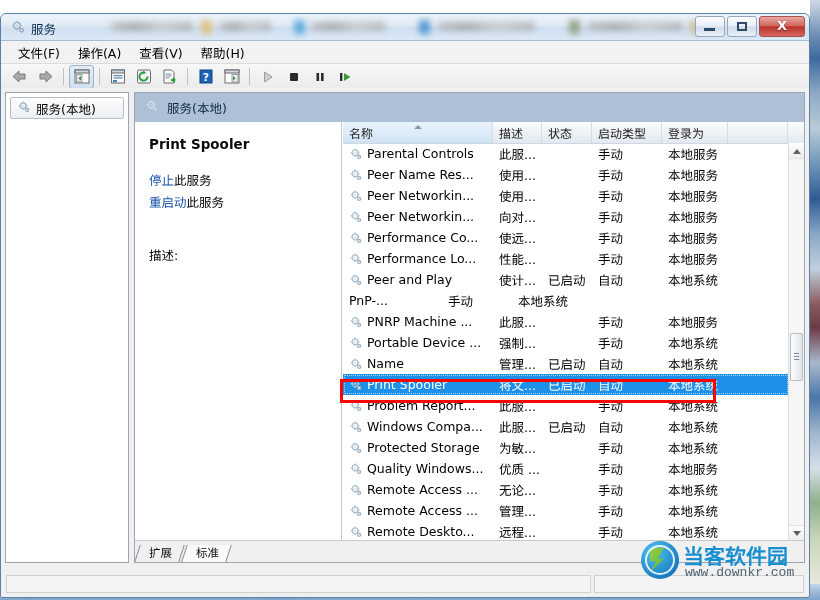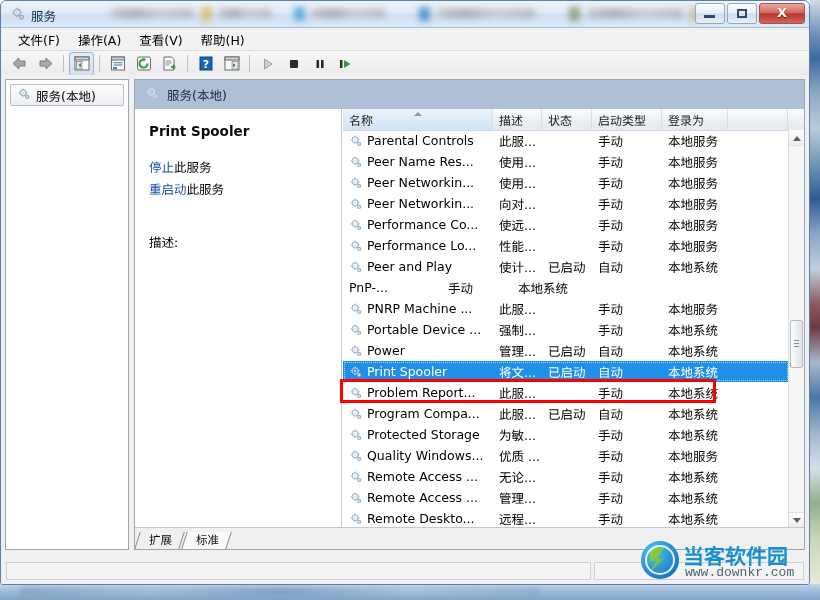--- a/index.html
+++ b/index.html
@@ -50,21 +50,21 @@
     background: linear-gradient(to right,
         rgba(120,150,180,.55), rgba(170,190,210,.30),
         rgba(110,140,175,.55), rgba(190,205,220,.25),
         rgba(130,160,190,.45));
     filter: blur(2.5px);
   }
 
   
   #window {
     position: absolute;
-    left: 0; top: 0;
+    left: 0; top: 13px;
     width: 810px;
     height: 585px;
     background: #f0f0f0;
     border: 1px solid #5a7fa8;
     border-radius: 6px 6px 3px 3px;
     box-sizing: border-box;
     overflow: hidden;
   }
 
   
@@ -1080,21 +1080,21 @@
       <circle cx="7" cy="6.6" r="1.3" fill="#d6e2ec"></circle>
       <g fill="#b7c8d6">
         <rect x="6.2" y="1.6" width="1.6" height="2"></rect>
                       <rect x="6.2" y="9.6" width="1.6" height="2"></rect>
         <rect x="1.9" y="5.8" width="2" height="1.6"></rect>
                       <rect x="10.1" y="5.8" width="2" height="1.6"></rect>
       </g>
       <circle cx="11.6" cy="11.3" r="2.4" fill="#9db1c2"></circle>
       <circle cx="11.6" cy="11.3" r="1" fill="#f0f5f9"></circle>
     </svg>
-                  <span>Power</span>
+                  <span>Name</span>
                 </div>
                 <div class="cell c-desc">
                   <span>管理...</span>
                 </div>
                 <div class="cell c-status">
                   <span>已启动</span>
                 </div>
                 <div class="cell c-start">
                   <span>自动</span>
                 </div>
@@ -1176,21 +1176,21 @@
       <circle cx="7" cy="6.6" r="1.3" fill="#d6e2ec"></circle>
       <g fill="#b7c8d6">
         <rect x="6.2" y="1.6" width="1.6" height="2"></rect>
                       <rect x="6.2" y="9.6" width="1.6" height="2"></rect>
         <rect x="1.9" y="5.8" width="2" height="1.6"></rect>
                       <rect x="10.1" y="5.8" width="2" height="1.6"></rect>
       </g>
       <circle cx="11.6" cy="11.3" r="2.4" fill="#9db1c2"></circle>
       <circle cx="11.6" cy="11.3" r="1" fill="#f0f5f9"></circle>
     </svg>
-                  <span>Program Compa...</span>
+                  <span>Windows Compa...</span>
                 </div>
                 <div class="cell c-desc">
                   <span>此服...</span>
                 </div>
                 <div class="cell c-status">
                   <span>已启动</span>
                 </div>
                 <div class="cell c-start">
                   <span>自动</span>
                 </div>

